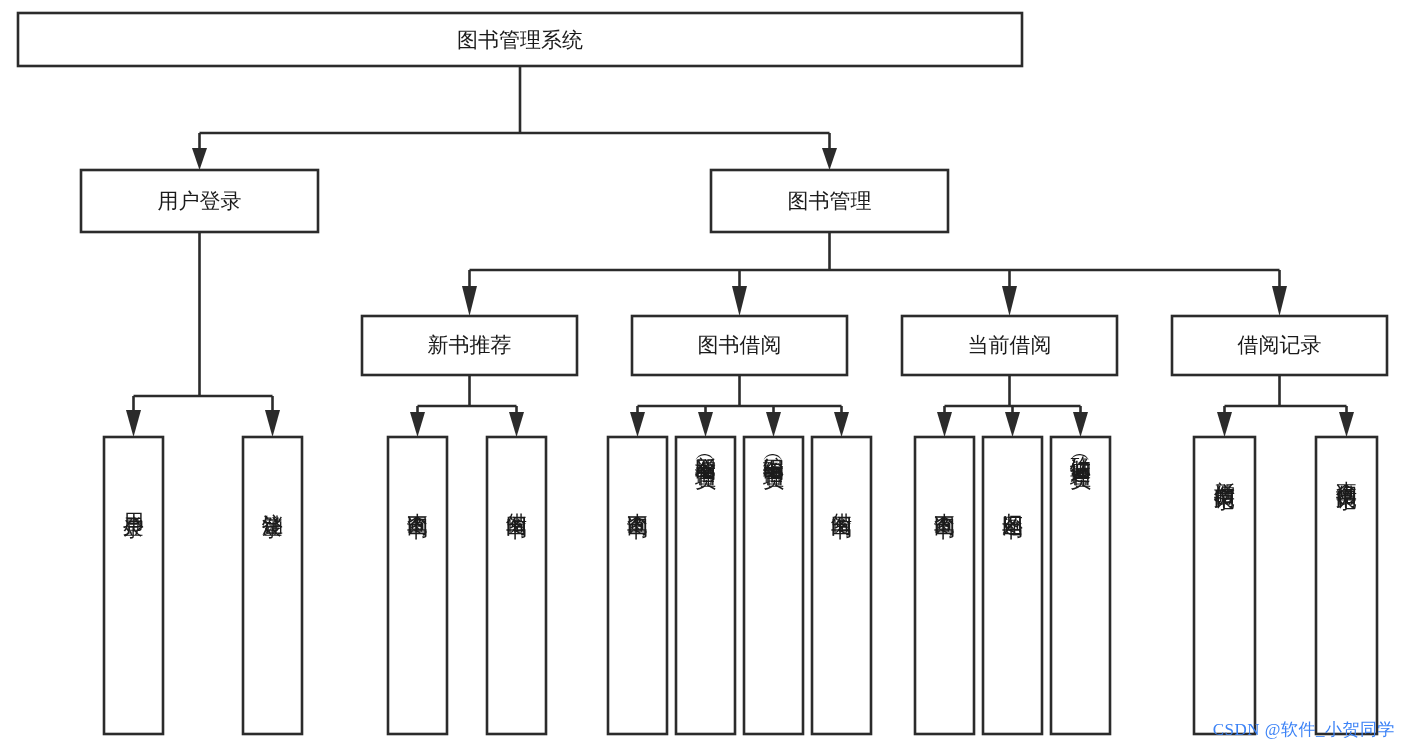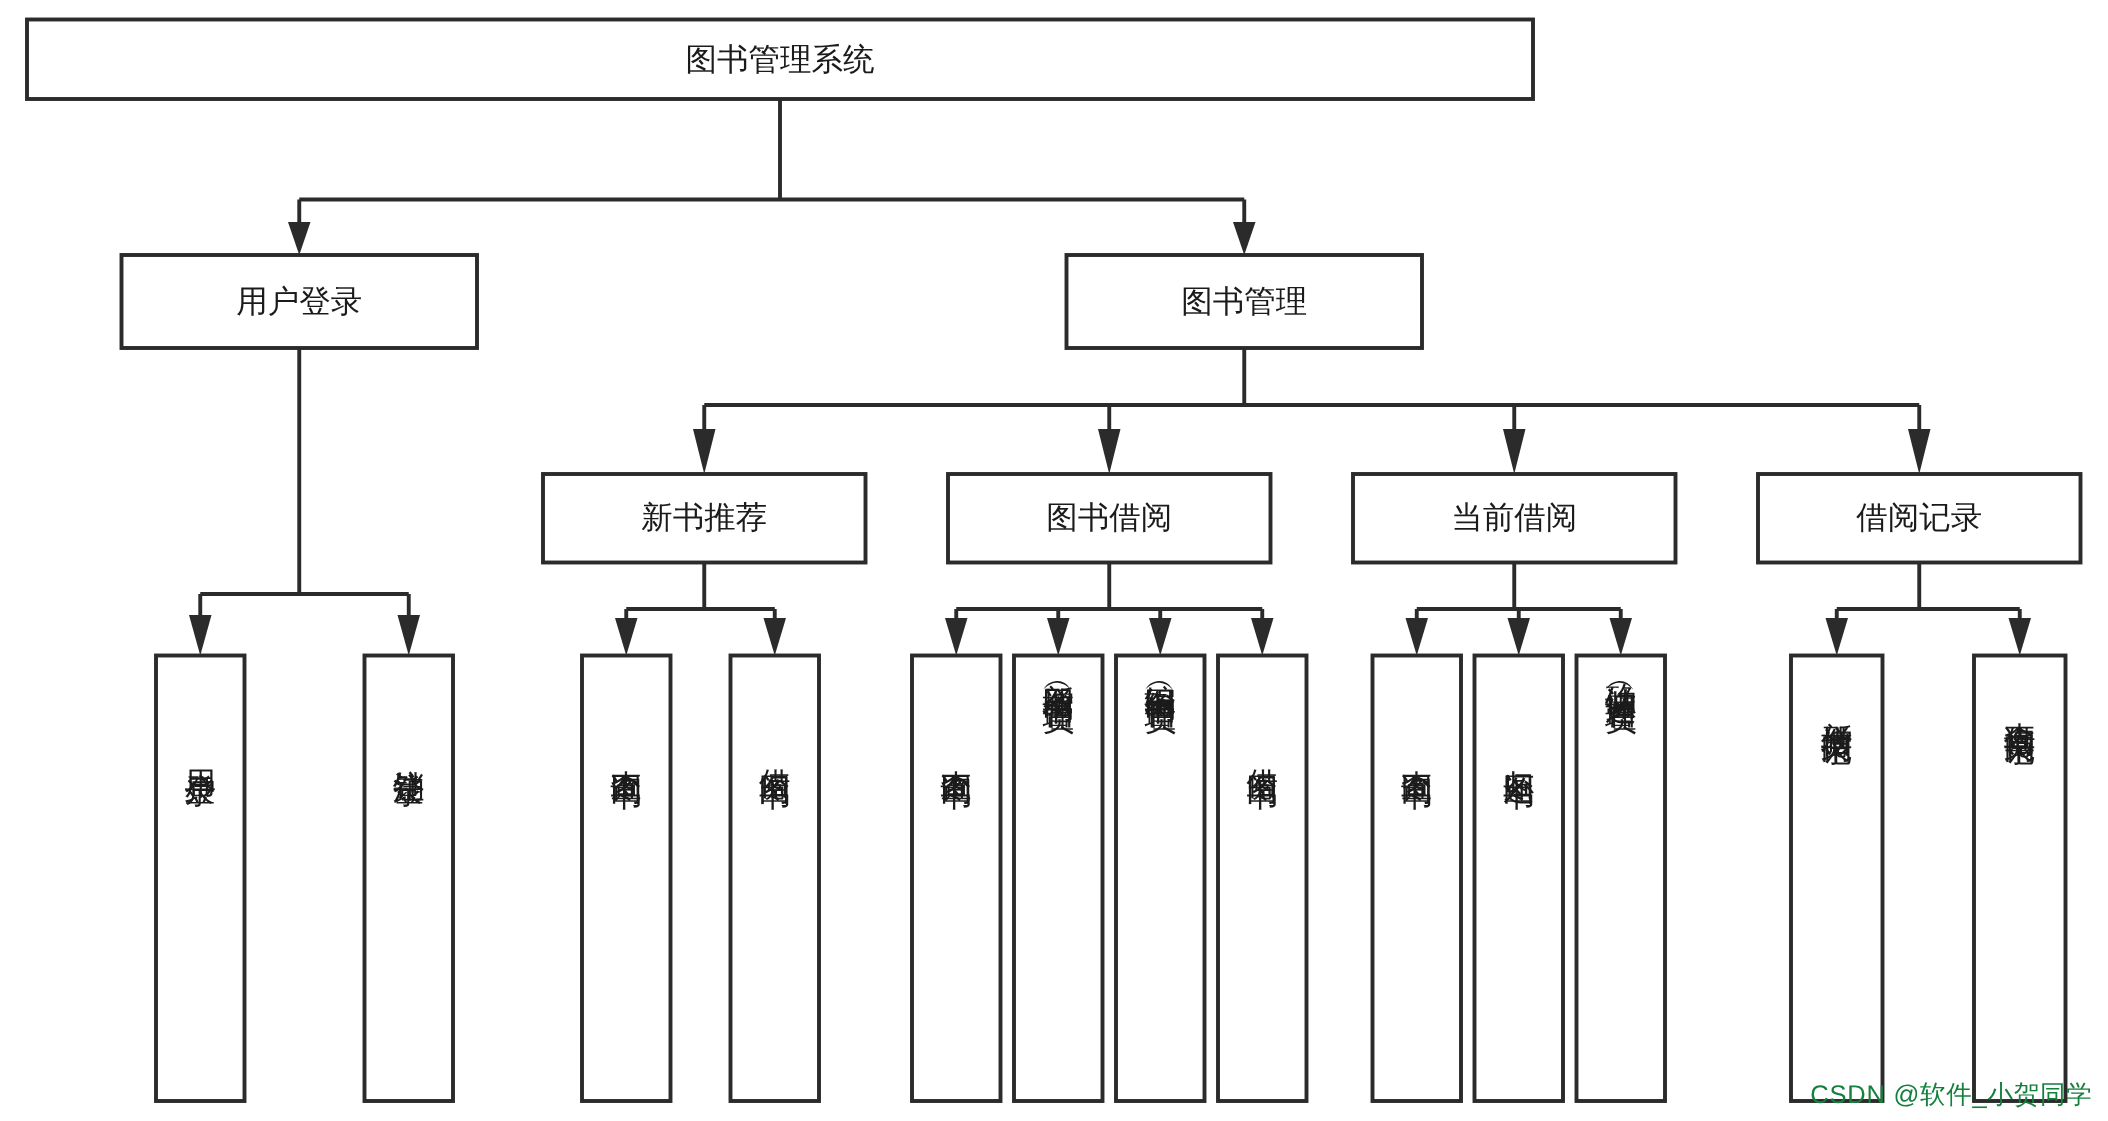--- a/index.html
+++ b/index.html
@@ -55,23 +55,23 @@
     fill: #1b1b1b;
     writing-mode: vertical-rl;
     text-orientation: upright;
     letter-spacing: 2px;
     text-anchor: middle;
   }
   .watermark {
     position: absolute;
     right: 10px;
     bottom: 6px;
-    font-family: Liberation Sans, sans-serif;
+    font-family: Liberation Serif, serif;
     font-size: 17px;
-    color: #15803d;
+    color: #3b82f6;
     white-space: nowrap;
     letter-spacing: 0.5px;
   }
 </style>
 </head>
 <body>
 
 <div id="diagram-root">
 
   <svg class="canvas" viewBox="0 0 1405 747" xmlns="http://www.w3.org/2000/svg">

